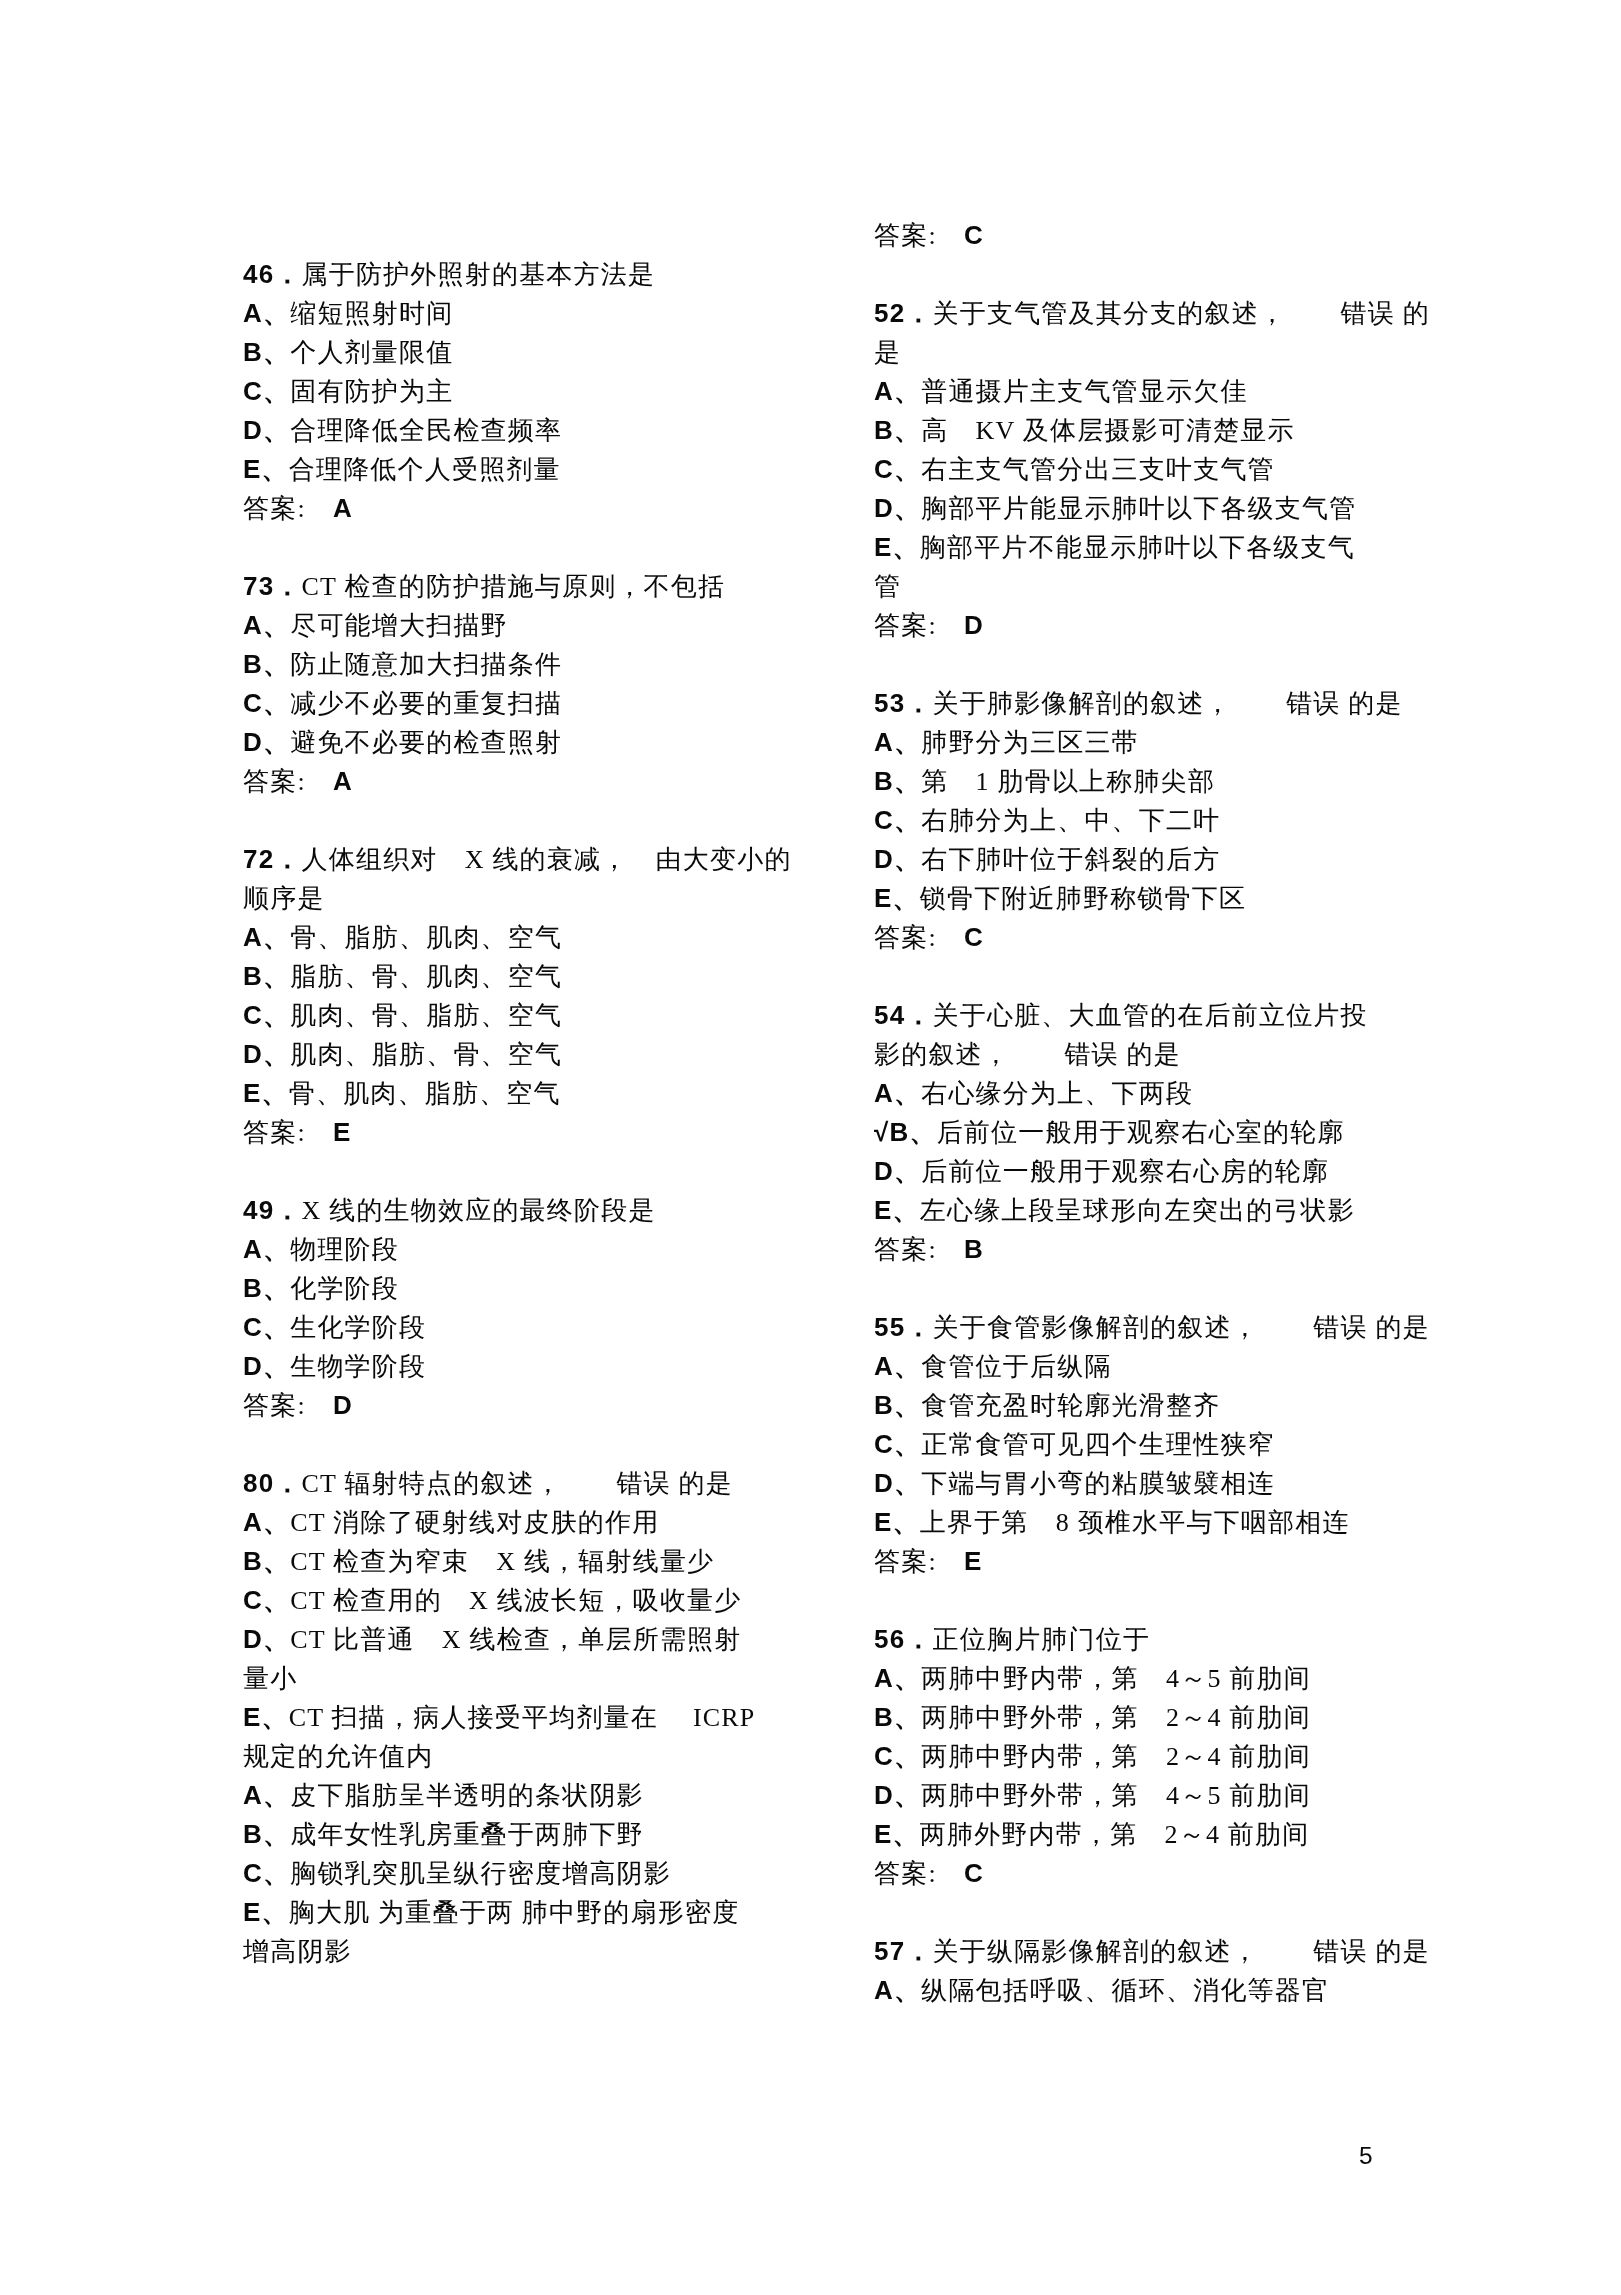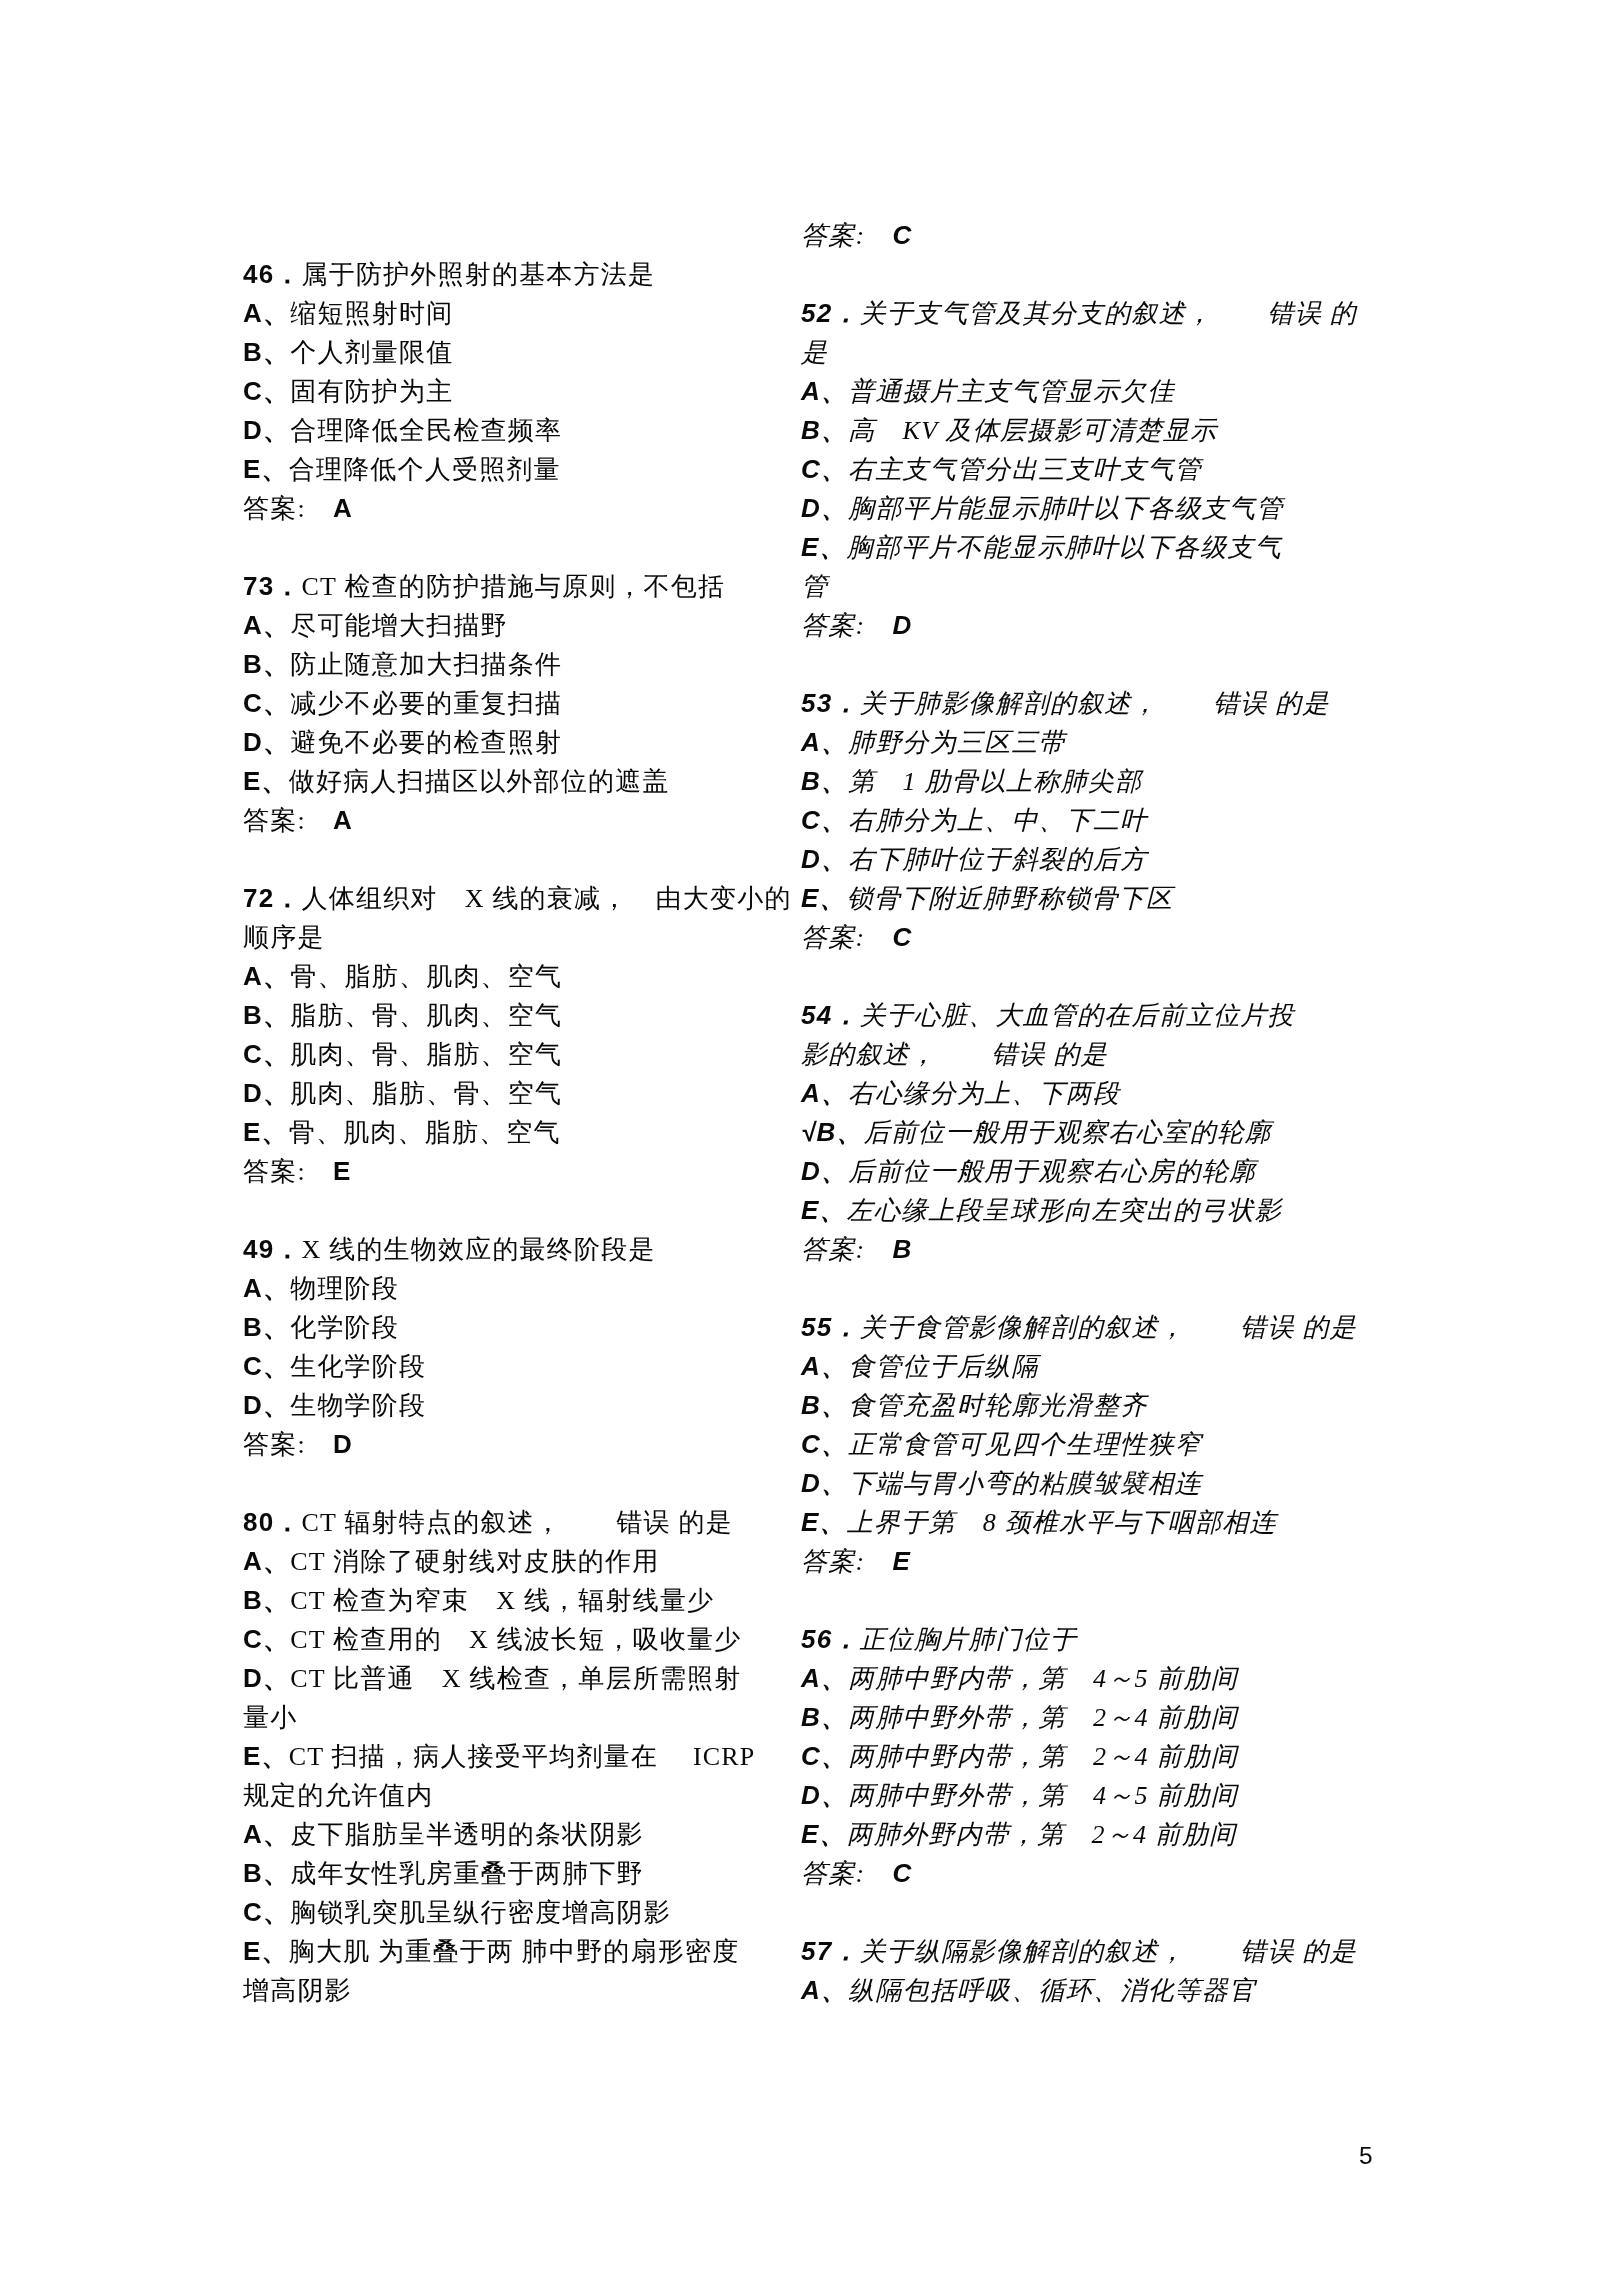--- a/index.html
+++ b/index.html
@@ -10,21 +10,21 @@
     overflow: hidden;
     font-family: "Liberation Serif", "DejaVu Serif", serif;
   }
   .page {
     position: absolute; left: 0; top: 0;
     width: 1622px; height: 2295px;
     background: #ffffff;
   }
   .column { position: absolute; top: 216px; }
   #col-left  { left: 243px;  width: 617px; }
-  #col-right { left: 801px; width: 635px; font-style: italic; }
+  #col-right { left: 874px; width: 635px; }
   .line {
     height: 39px; line-height: 39px;
     font-size: 26px; letter-spacing: 1.2px;
     white-space: pre;
     color: #0a0a0a;
     font-family: "Liberation Serif", "DejaVu Serif", serif;
   }
   .line.blank { height: 39px; }
   .b {
     font-weight: bold;
@@ -49,21 +49,20 @@
       <div class="line"><span class="b">C、</span>固有防护为主</div>
       <div class="line"><span class="b">D、</span>合理降低全民检查频率</div>
       <div class="line"><span class="b">E、</span>合理降低个人受照剂量</div>
       <div class="line"><span>答案:　</span><span class="b">A</span></div>
       <div class="line blank"></div>
       <div class="line"><span class="b">73．</span>CT 检查的防护措施与原则，不包括</div>
       <div class="line"><span class="b">A、</span>尽可能增大扫描野</div>
       <div class="line"><span class="b">B、</span>防止随意加大扫描条件</div>
       <div class="line"><span class="b">C、</span>减少不必要的重复扫描</div>
       <div class="line"><span class="b">D、</span>避免不必要的检查照射</div>
-      <div class="line"><span class="b">E、</span>做好病人扫描区以外部位的遮盖</div>
       <div class="line"><span>答案:　</span><span class="b">A</span></div>
       <div class="line blank"></div>
       <div class="line"><span class="b">72．</span>人体组织对　X 线的衰减，　由大变小的</div>
       <div class="line">顺序是</div>
       <div class="line"><span class="b">A、</span>骨、脂肪、肌肉、空气</div>
       <div class="line"><span class="b">B、</span>脂肪、骨、肌肉、空气</div>
       <div class="line"><span class="b">C、</span>肌肉、骨、脂肪、空气</div>
       <div class="line"><span class="b">D、</span>肌肉、脂肪、骨、空气</div>
       <div class="line"><span class="b">E、</span>骨、肌肉、脂肪、空气</div>
       <div class="line"><span>答案:　</span><span class="b">E</span></div>

